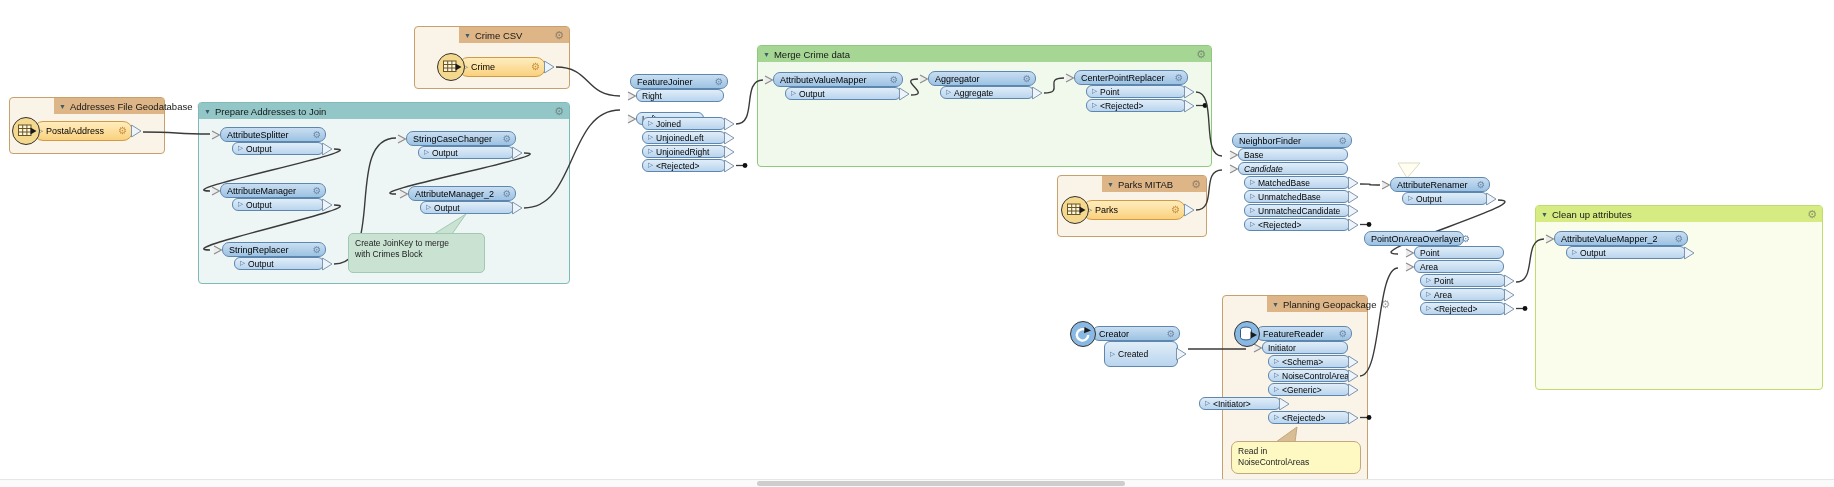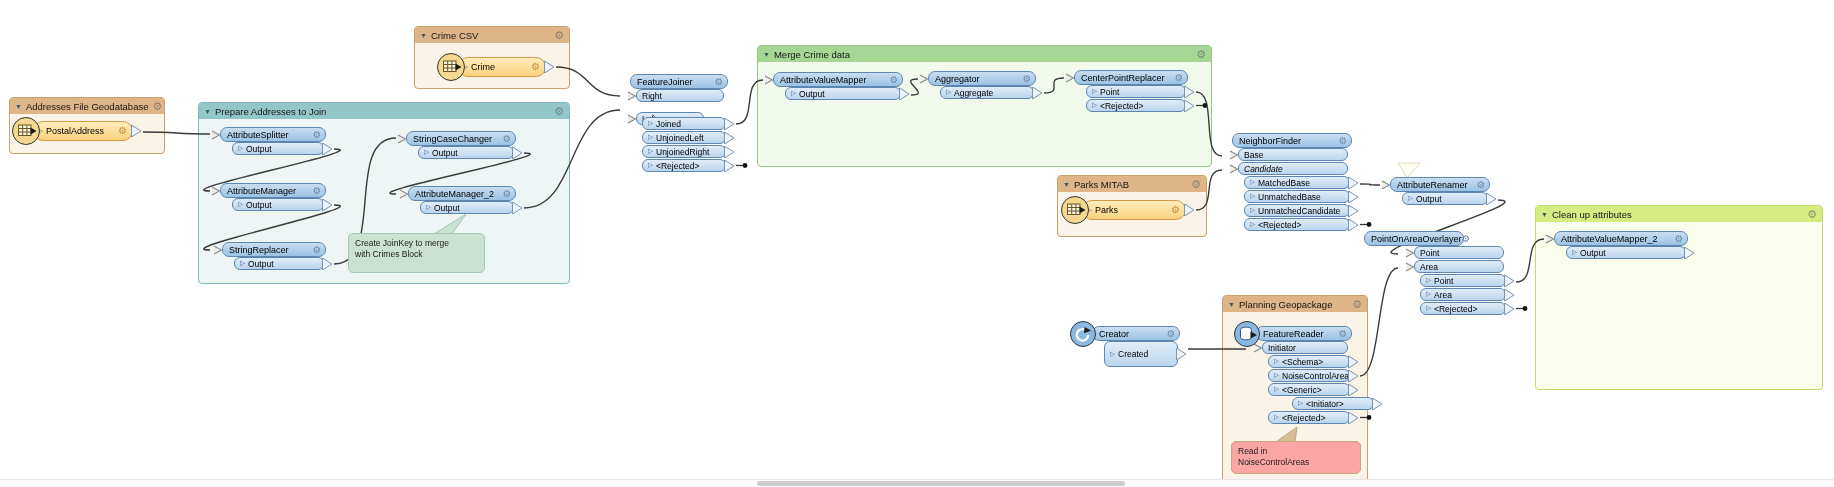--- a/index.html
+++ b/index.html
@@ -6,21 +6,21 @@
   #canvas{position:relative;width:1834px;height:487px;background:#ffffff;overflow:hidden;
           font-family:"Liberation Sans",sans-serif;}
   #wires{position:absolute;left:0;top:0;z-index:2;pointer-events:none;}
   
   .bookmark{position:absolute;z-index:1;border:1.5px solid;border-radius:4px;box-sizing:border-box;}
   .bm-header{height:16px;display:flex;align-items:center;gap:4px;padding:0 5px;font-size:9.5px;
              color:#161616;white-space:nowrap;}
   .bm-tri{font-size:7px;color:#3d5c6b;line-height:1;}
   .bm-gear{margin-left:auto;font-size:11px;line-height:1;color:#555;opacity:.55;}
   .bk-tan{border-color:#C8A06B;background:#FAF3E7;}
-  .bk-tan .bm-header{background:#DDB586;}
+  .bk-tan .bm-header{background:#DDB586;margin-left:44px;}
   .bk-teal{border-color:#7FB9B9;background:#EDF6F5;}
   .bk-teal .bm-header{background:#93C7C7;}
   .bk-green{border-color:#8FC97E;background:#F1F9ED;}
   .bk-green .bm-header{background:#A5D694;}
   .bk-lime{border-color:#C2DB6E;background:#FAFDEB;}
   .bk-lime .bm-header{background:#D6EB82;}
   
   .nodetitle,.port{position:absolute;z-index:3;box-sizing:border-box;display:flex;align-items:center;
                    white-space:nowrap;color:#000;}
   .nodetitle{height:15px;border:1.3px solid #5E87B0;border-radius:7px;
@@ -38,21 +38,21 @@
   .ftype .sun{margin-left:auto;font-size:10px;line-height:1;color:#c98f3a;}
   .circleicon{position:absolute;z-index:4;border-radius:50%;border:1.5px solid #333;box-sizing:border-box;}
   .ci-yellow{background:#F4D88D;}
   .ci-blue{background:#89B9E2;}
   .circleicon svg{position:absolute;left:0;top:0;}
   
   .annot{position:absolute;z-index:3;border:1.2px solid;border-radius:5px;box-sizing:border-box;
          font-size:8.5px;line-height:11px;padding:4px 6px;color:#1c1c1c;}
   .an-mint{background:#C9E2D2;border-color:#A2C8B6;}
   .an-ivory{background:#FFFEF0;border-color:#DCDBC0;}
-  .an-tan{background:#fca5a5;border-color:#C2A87C;}
+  .an-tan{background:#fef9c3;border-color:#C2A87C;border-radius:7px;}
   
   .hscroll-track{position:absolute;left:0;bottom:0;width:100%;height:7px;background:#fafafa;
                  border-top:1px solid #e6e6e6;z-index:5;}
   .hscroll-thumb{position:absolute;top:1px;height:5px;background:#cdcdcd;border-radius:3px;}
 </style>
 </head>
 <body>
 
 <div id="canvas">
   <svg id="wires" width="1834" height="487">
@@ -504,21 +504,21 @@
           <path d="M0.5,0.5 L10,6.5 L0.5,12.5 Z" fill="#eef4fa" stroke="#7d95ad" stroke-width="1"></path>
         </svg></span>
     </div>
     <div class="port" style="left: 1268px; top: 383px; width: 82px; height: 13px;">
       <span class="tri">▷</span>
       <span>&lt;Generic&gt;</span>
       <span class="outarrow"><svg width="11" height="13" viewBox="0 0 11 13">
           <path d="M0.5,0.5 L10,6.5 L0.5,12.5 Z" fill="#eef4fa" stroke="#7d95ad" stroke-width="1"></path>
         </svg></span>
     </div>
-    <div class="port" style="left: 1292px; top: 397px; width: 82px; height: 13px;">
+    <div class="port" style="left: 1199px; top: 397px; width: 82px; height: 13px;">
       <span class="tri">▷</span>
       <span>&lt;Initiator&gt;</span>
       <span class="outarrow"><svg width="11" height="13" viewBox="0 0 11 13">
           <path d="M0.5,0.5 L10,6.5 L0.5,12.5 Z" fill="#eef4fa" stroke="#7d95ad" stroke-width="1"></path>
         </svg></span>
     </div>
     <div class="port" style="left: 1268px; top: 411px; width: 82px; height: 13px;">
       <span class="tri">▷</span>
       <span>&lt;Rejected&gt;</span>
       <span class="outarrow"><svg width="11" height="13" viewBox="0 0 11 13">

